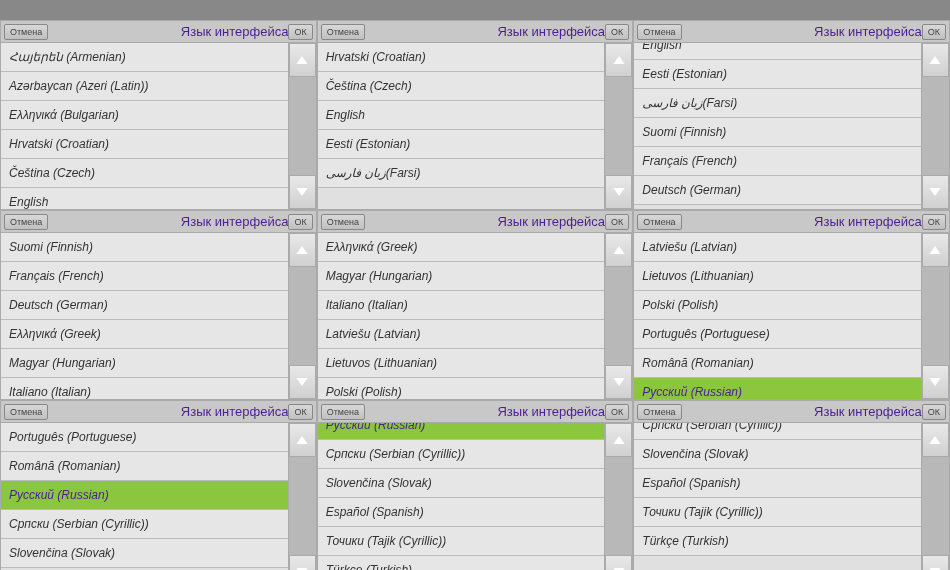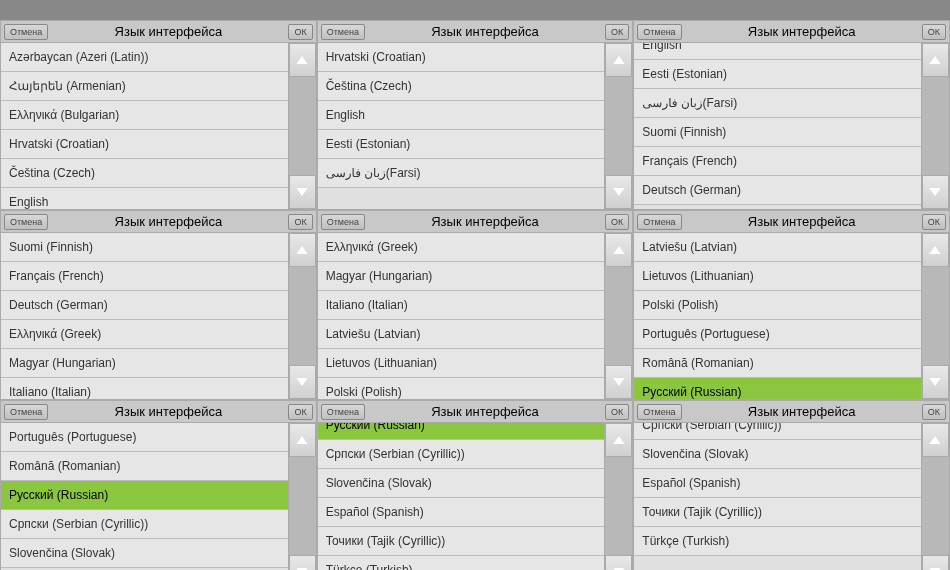--- a/index.html
+++ b/index.html
@@ -39,22 +39,22 @@
     background: linear-gradient(#d8d8d8, #c0c0c0);
     border: 1px solid #888;
     border-radius: 2px;
     font-size: 9px;
     color: #444;
     padding: 2px 5px;
     cursor: pointer;
   }
   .title {
     font-size: 13px;
-    color: #000000;
-    text-align: center;
+    color: #4c1d95;
+    text-align: right;
     flex: 1;
   }
   .body {
     display: flex;
     flex: 1;
     overflow: hidden;
   }
   .list {
     flex: 1;
     overflow: hidden;
@@ -62,24 +62,25 @@
   }
   .item {
     padding: 7px 8px;
     font-size: 12px;
     color: #333;
     border-bottom: 1px solid #bbb;
     background: #e6e6e6;
     cursor: pointer;
     white-space: nowrap;
     overflow: hidden;
+    font-style: italic;
   }
   .item.selected {
     background: #8bc63f;
-    color: #000000;
+    color: #4c1d95;
   }
   .item.partial-top {
     margin-top: -12px;
   }
   .item.partial-bottom {
     border-bottom: none;
   }
   .scrollbar {
     width: 28px;
     display: flex;
@@ -106,22 +107,22 @@
 
 <div class="grid" id="grid">
     <div class="panel">
       <div class="header">
         <button class="btn">Отмена</button>
         <div class="title">Язык интерфейса</div>
         <button class="btn">ОК</button>
       </div>
       <div class="body">
         <div class="list">
+          <div class="item">Հայերեն (Armenian)</div>
           <div class="item">Azərbaycan (Azeri (Latin))</div>
-          <div class="item">Հայերեն (Armenian)</div>
           <div class="item">Ελληνικά (Bulgarian)</div>
           <div class="item">Hrvatski (Croatian)</div>
           <div class="item">Čeština (Czech)</div>
           <div class="item partial-bottom">English</div>
         </div>
         <div class="scrollbar">
           <div class="scroll-btn">
             <svg viewBox="0 0 20 16">
               <path d="M10 3 L17 13 L3 13 Z" fill="#fff"></path>
             </svg>

